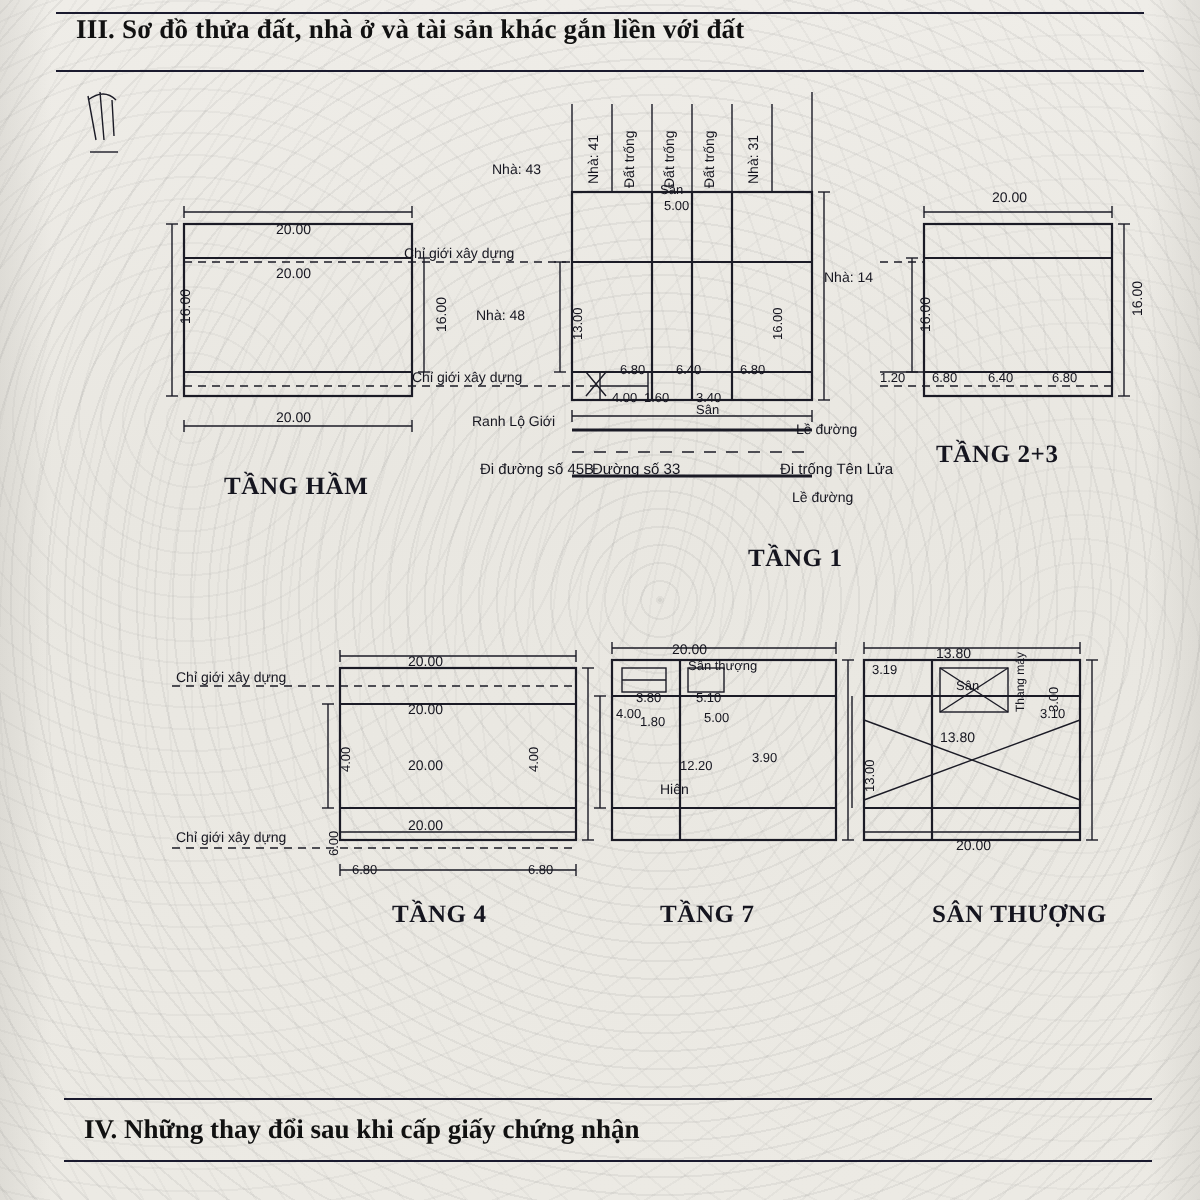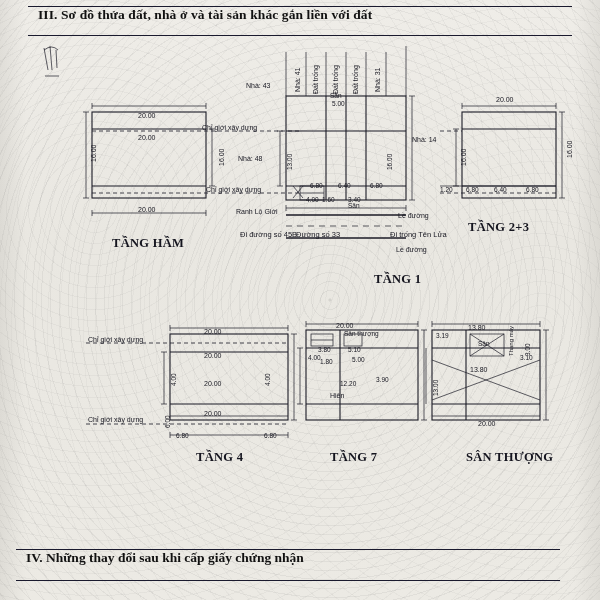--- a/index.html
+++ b/index.html
@@ -27,23 +27,23 @@
   }
   .header-bar{
     position:absolute;left:28px;top:6px;width:544px;height:28px;
     border-top:1.6px solid #1a1a2e;border-bottom:1.6px solid #1a1a2e;
     display:flex;
   }
   .header-bar .t{
     font-weight:bold;font-size:13.5px;letter-spacing:0.1px;padding-left:10px;white-space:nowrap;
   }
   .footer-bar{
-    position:absolute;left:16px;top:549px;width:544px;height:30px;
+    position:absolute;left:32px;top:549px;width:544px;height:30px;
     border-top:1.6px solid #1a1a2e;border-bottom:1.6px solid #1a1a2e;
-    display:flex;
+    display:flex;align-items:center;
   }
   .footer-bar .t{font-weight:bold;font-size:13.5px;padding-left:10px;white-space:nowrap;}
 
   .canvas{position:absolute;inset:0;}
   .lbl{
     position:absolute;white-space:nowrap;
     font-family:"Liberation Sans", sans-serif;
     color:#15151f;
   }
   .dim{font-size:6.5px;}

